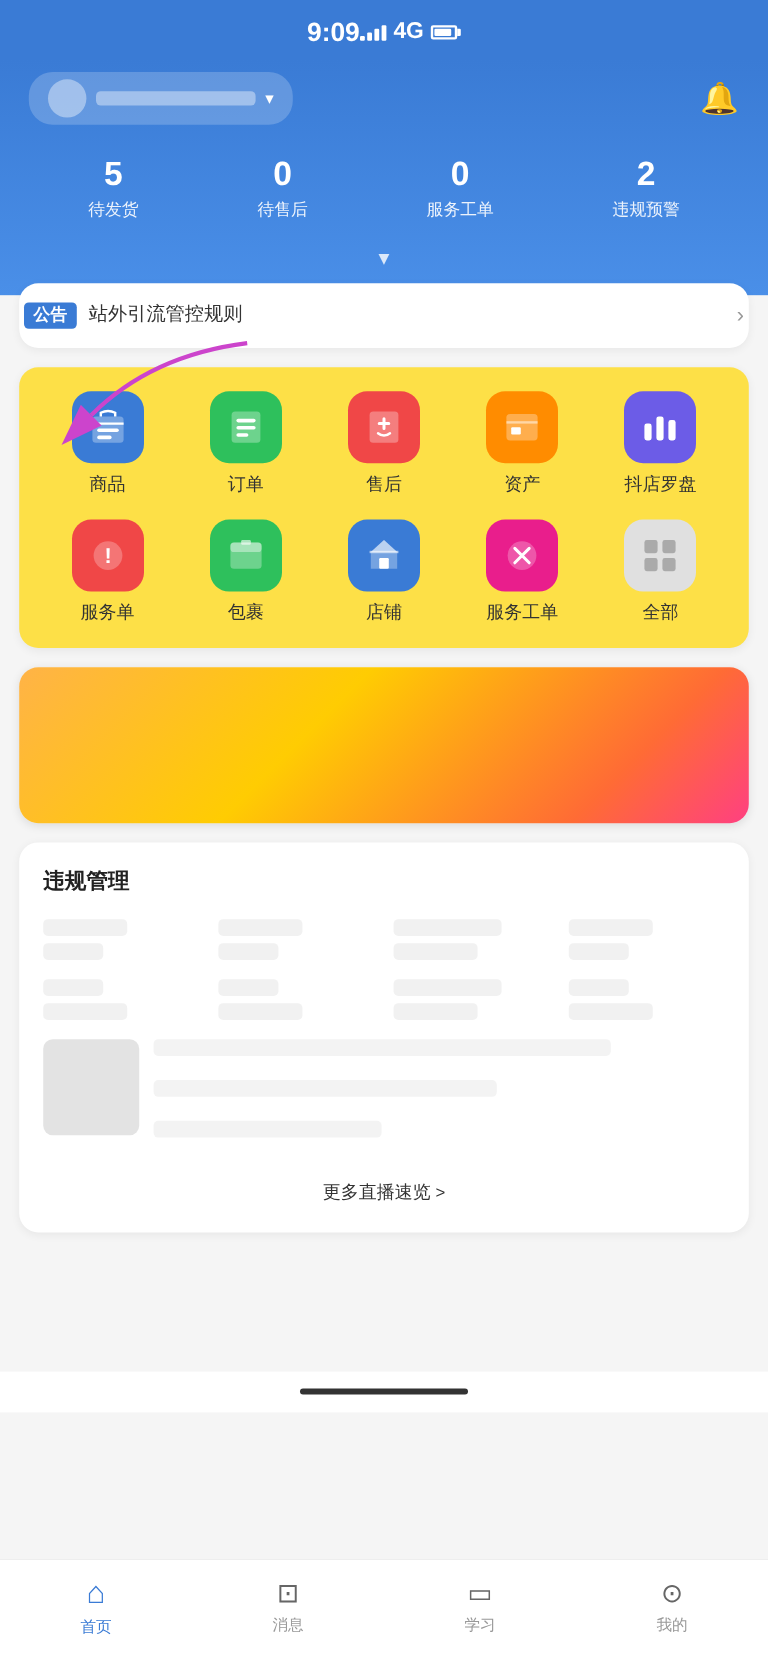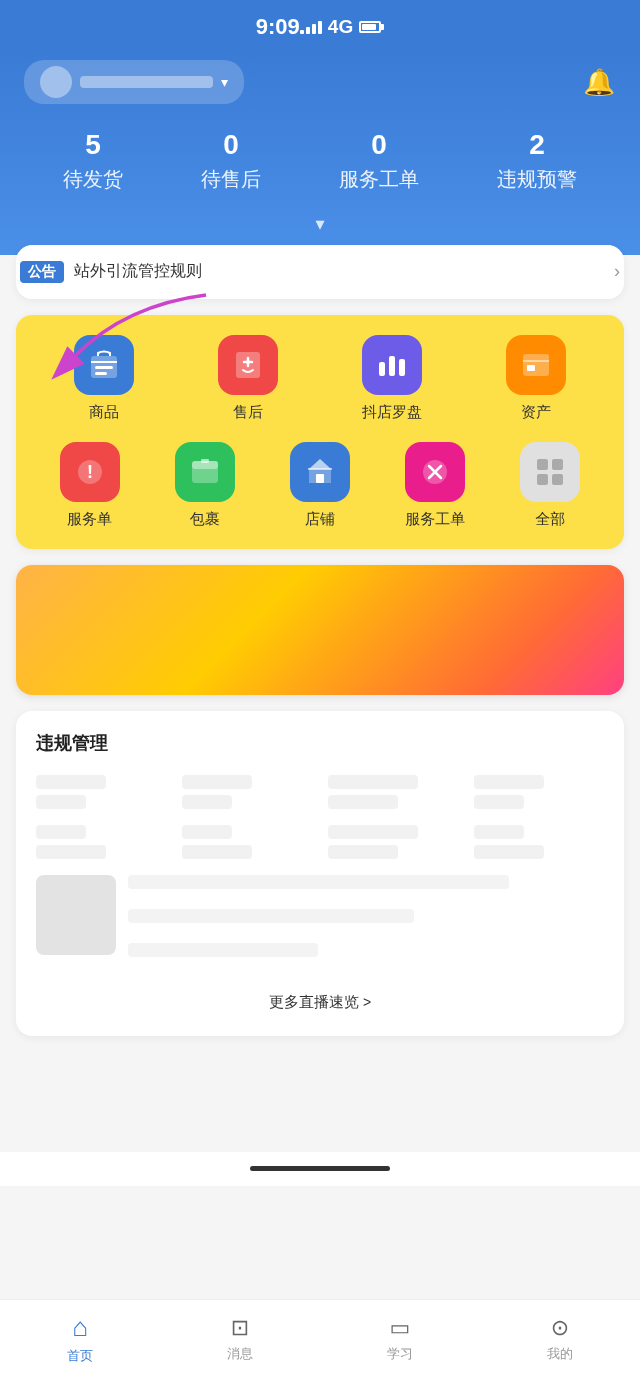--- a/index.html
+++ b/index.html
@@ -125,21 +125,21 @@
       align-items: center;
     }
     .stat-number {
       color: white;
       font-size: 28px;
       font-weight: 700;
       line-height: 1.2;
     }
     .stat-label {
       color: rgba(255,255,255,0.9);
-      font-size: 20px;
+      font-size: 14px;
       margin-top: 4px;
     }
 
     .expand-btn {
       display: flex;
       justify-content: center;
     }
     .expand-chevron {
       color: rgba(255,255,255,0.8);
       font-size: 18px;
@@ -471,52 +471,63 @@
               <rect x="4" y="8" width="26" height="22" rx="3" fill="white" opacity="0.3"></rect>
               <path d="M4 14h26" stroke="white" stroke-width="2"></path>
               <path d="M11 8 L11 5 Q17 2 23 5 L23 8" stroke="white" stroke-width="2" fill="none"></path>
               <rect x="8" y="18" width="18" height="3" rx="1.5" fill="white"></rect>
               <rect x="8" y="24" width="12" height="3" rx="1.5" fill="white"></rect>
             </svg>
           </div>
           <span class="menu-label">商品</span>
         </div>
 
+        <div class="menu-item">
+          <div class="menu-icon icon-green">
+            <svg viewBox="0 0 34 34" fill="none">
+              <rect x="5" y="4" width="24" height="26" rx="3" fill="white" opacity="0.3"></rect>
+              <rect x="9" y="10" width="16" height="3" rx="1.5" fill="white"></rect>
+              <rect x="9" y="16" width="16" height="3" rx="1.5" fill="white"></rect>
+              <rect x="9" y="22" width="10" height="3" rx="1.5" fill="white"></rect>
+            </svg>
+          </div>
+          <span class="menu-label">订单</span>
+        </div>
 
         <div class="menu-item">
           <div class="menu-icon icon-pink">
             <svg viewBox="0 0 34 34" fill="none">
               <rect x="5" y="4" width="24" height="26" rx="3" fill="white" opacity="0.3"></rect>
               <path d="M17 10 L17 18 M13 14 L21 14" stroke="white" stroke-width="2.5" stroke-linecap="round"></path>
               <path d="M12 22 Q17 26 22 22" stroke="white" stroke-width="2" fill="none" stroke-linecap="round"></path>
             </svg>
           </div>
           <span class="menu-label">售后</span>
         </div>
 
         <div class="menu-item">
+          <div class="menu-icon icon-orange">
+            <svg viewBox="0 0 34 34" fill="none">
+              <rect x="4" y="6" width="26" height="22" rx="3" fill="white" opacity="0.3"></rect>
+              <rect x="4" y="12" width="26" height="2" fill="white" opacity="0.5"></rect>
+              <rect x="8" y="17" width="8" height="6" rx="1" fill="white"></rect>
+            </svg>
+          </div>
+          <span class="menu-label">资产</span>
+        </div>
+
+        <div class="menu-item">
           <div class="menu-icon icon-purple">
             <svg viewBox="0 0 34 34" fill="none">
               <rect x="4" y="14" width="6" height="14" rx="2" fill="white"></rect>
               <rect x="14" y="8" width="6" height="20" rx="2" fill="white"></rect>
               <rect x="24" y="11" width="6" height="17" rx="2" fill="white"></rect>
             </svg>
           </div>
           <span class="menu-label">抖店罗盘</span>
-        </div>
-
-        <div class="menu-item">
-          <div class="menu-icon icon-orange">
-            <svg viewBox="0 0 34 34" fill="none">
-              <rect x="4" y="6" width="26" height="22" rx="3" fill="white" opacity="0.3"></rect>
-              <rect x="4" y="12" width="26" height="2" fill="white" opacity="0.5"></rect>
-              <rect x="8" y="17" width="8" height="6" rx="1" fill="white"></rect>
-            </svg>
-          </div>
-          <span class="menu-label">资产</span>
         </div>
 
       </div>
 
       <div class="menu-row">
 
         <div class="menu-item">
           <div class="menu-icon icon-red">
             <svg viewBox="0 0 34 34" fill="none">
               <rect x="5" y="5" width="24" height="24" rx="12" fill="white" opacity="0.25"></rect>

